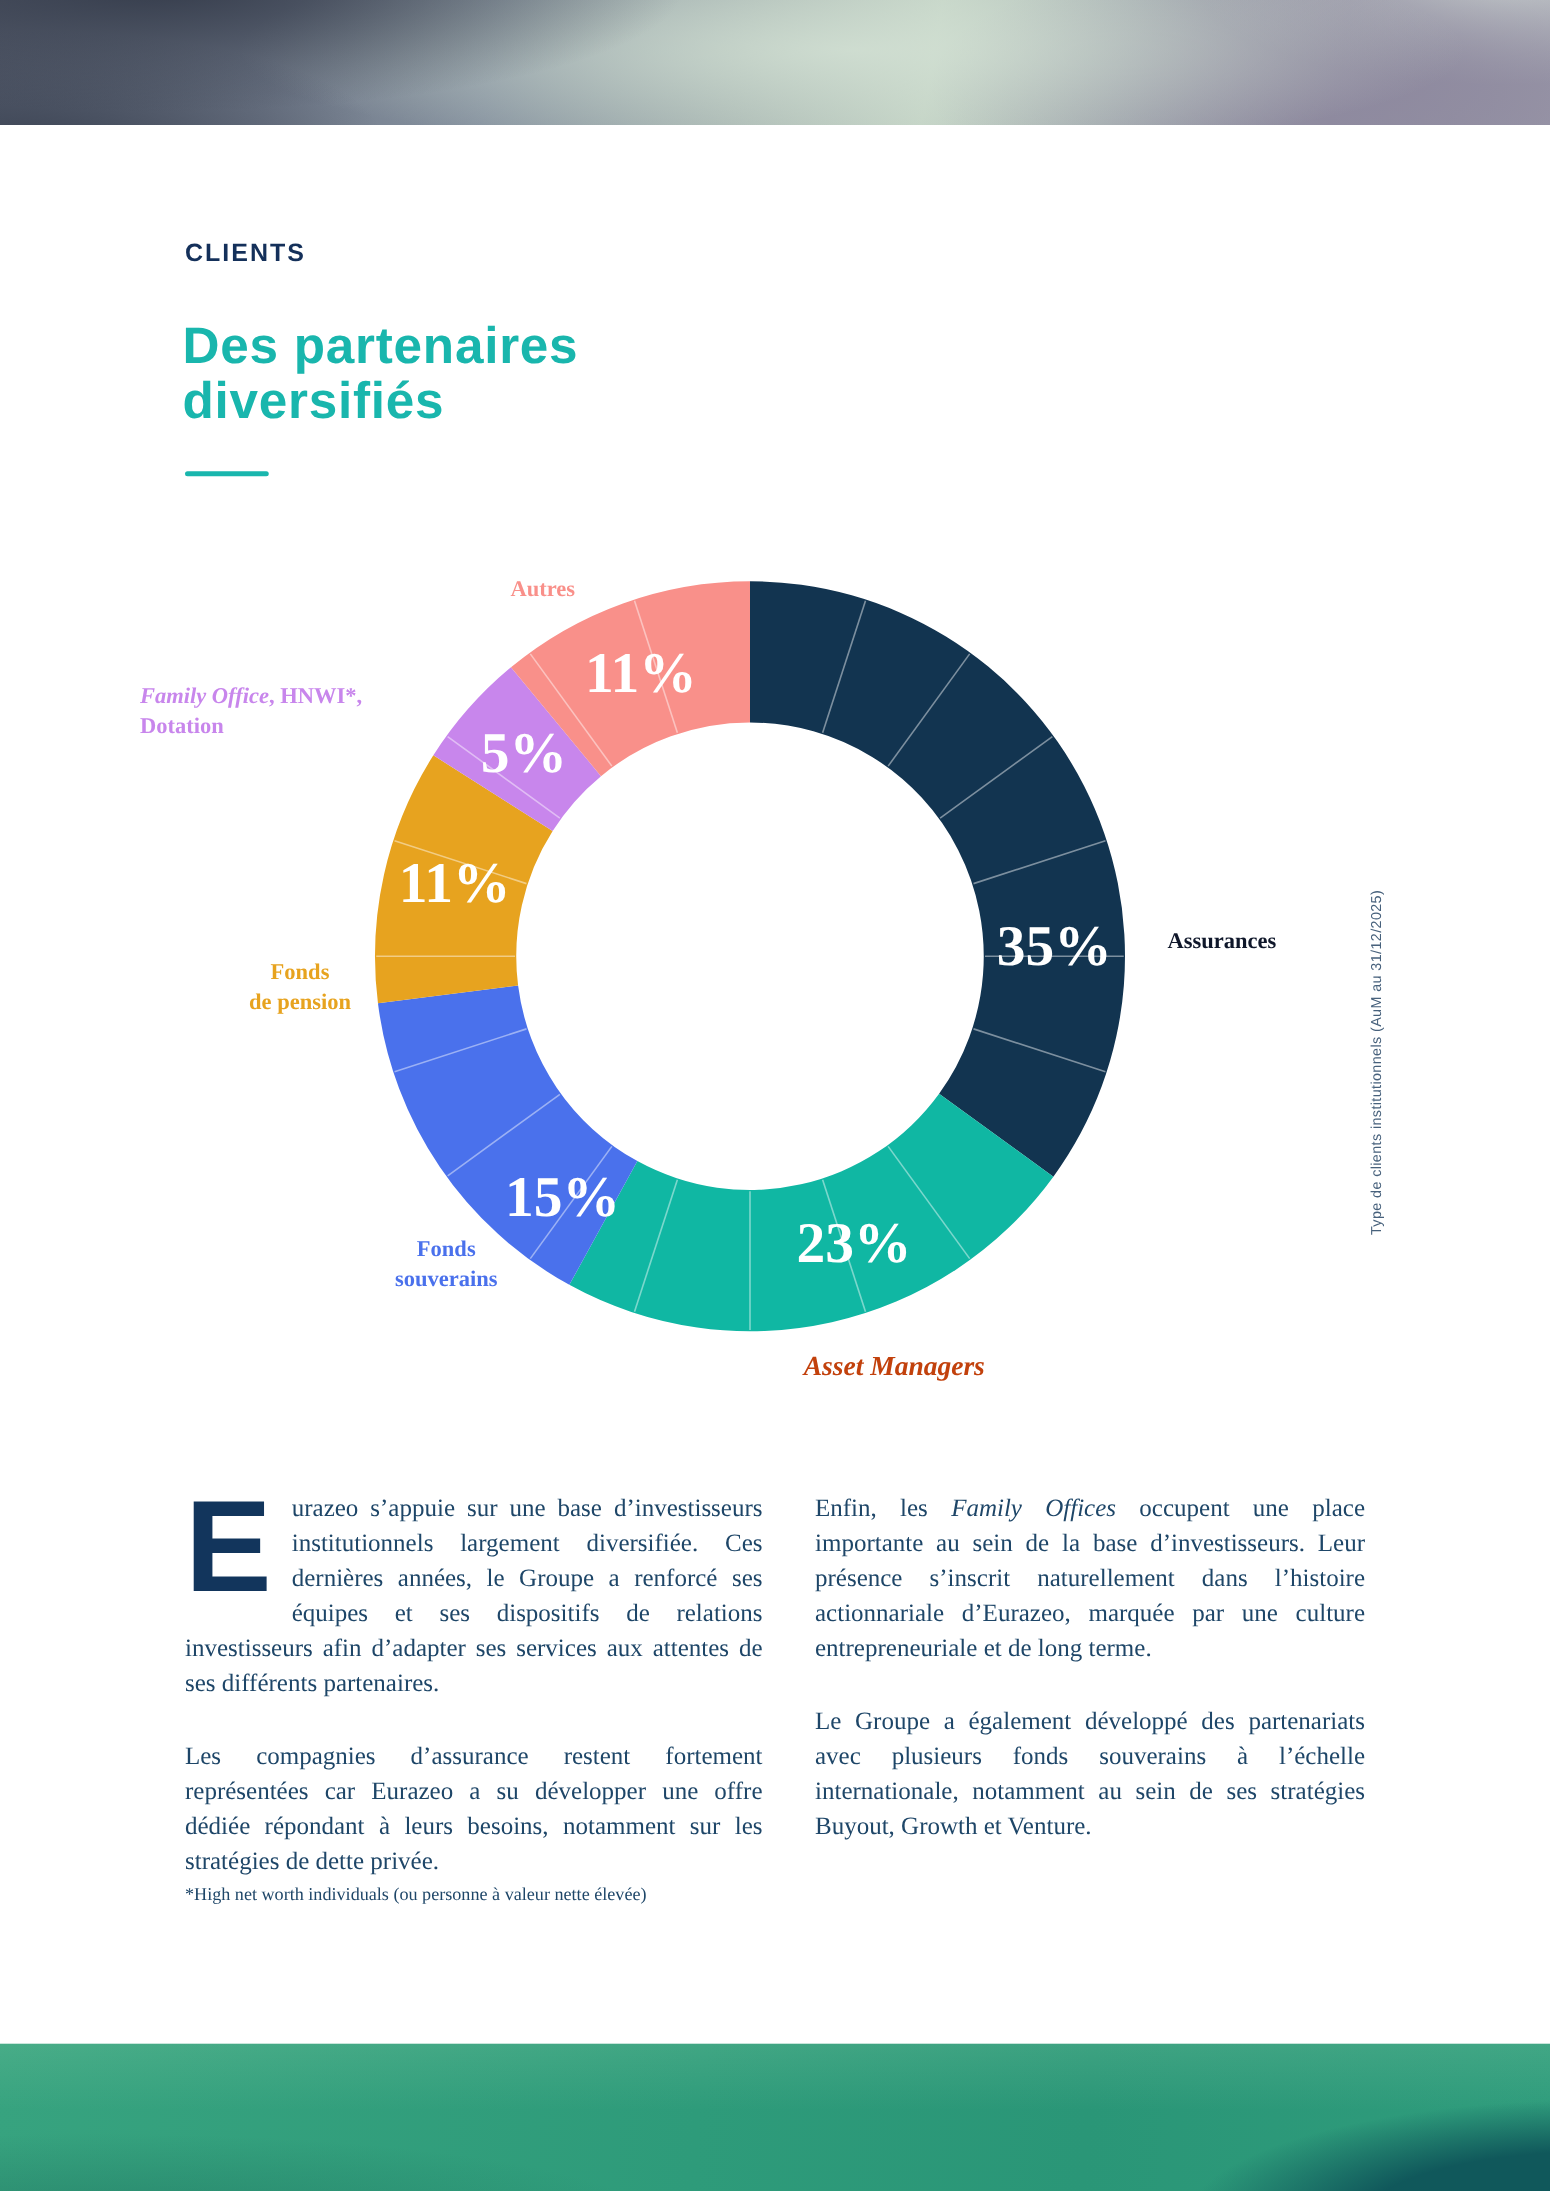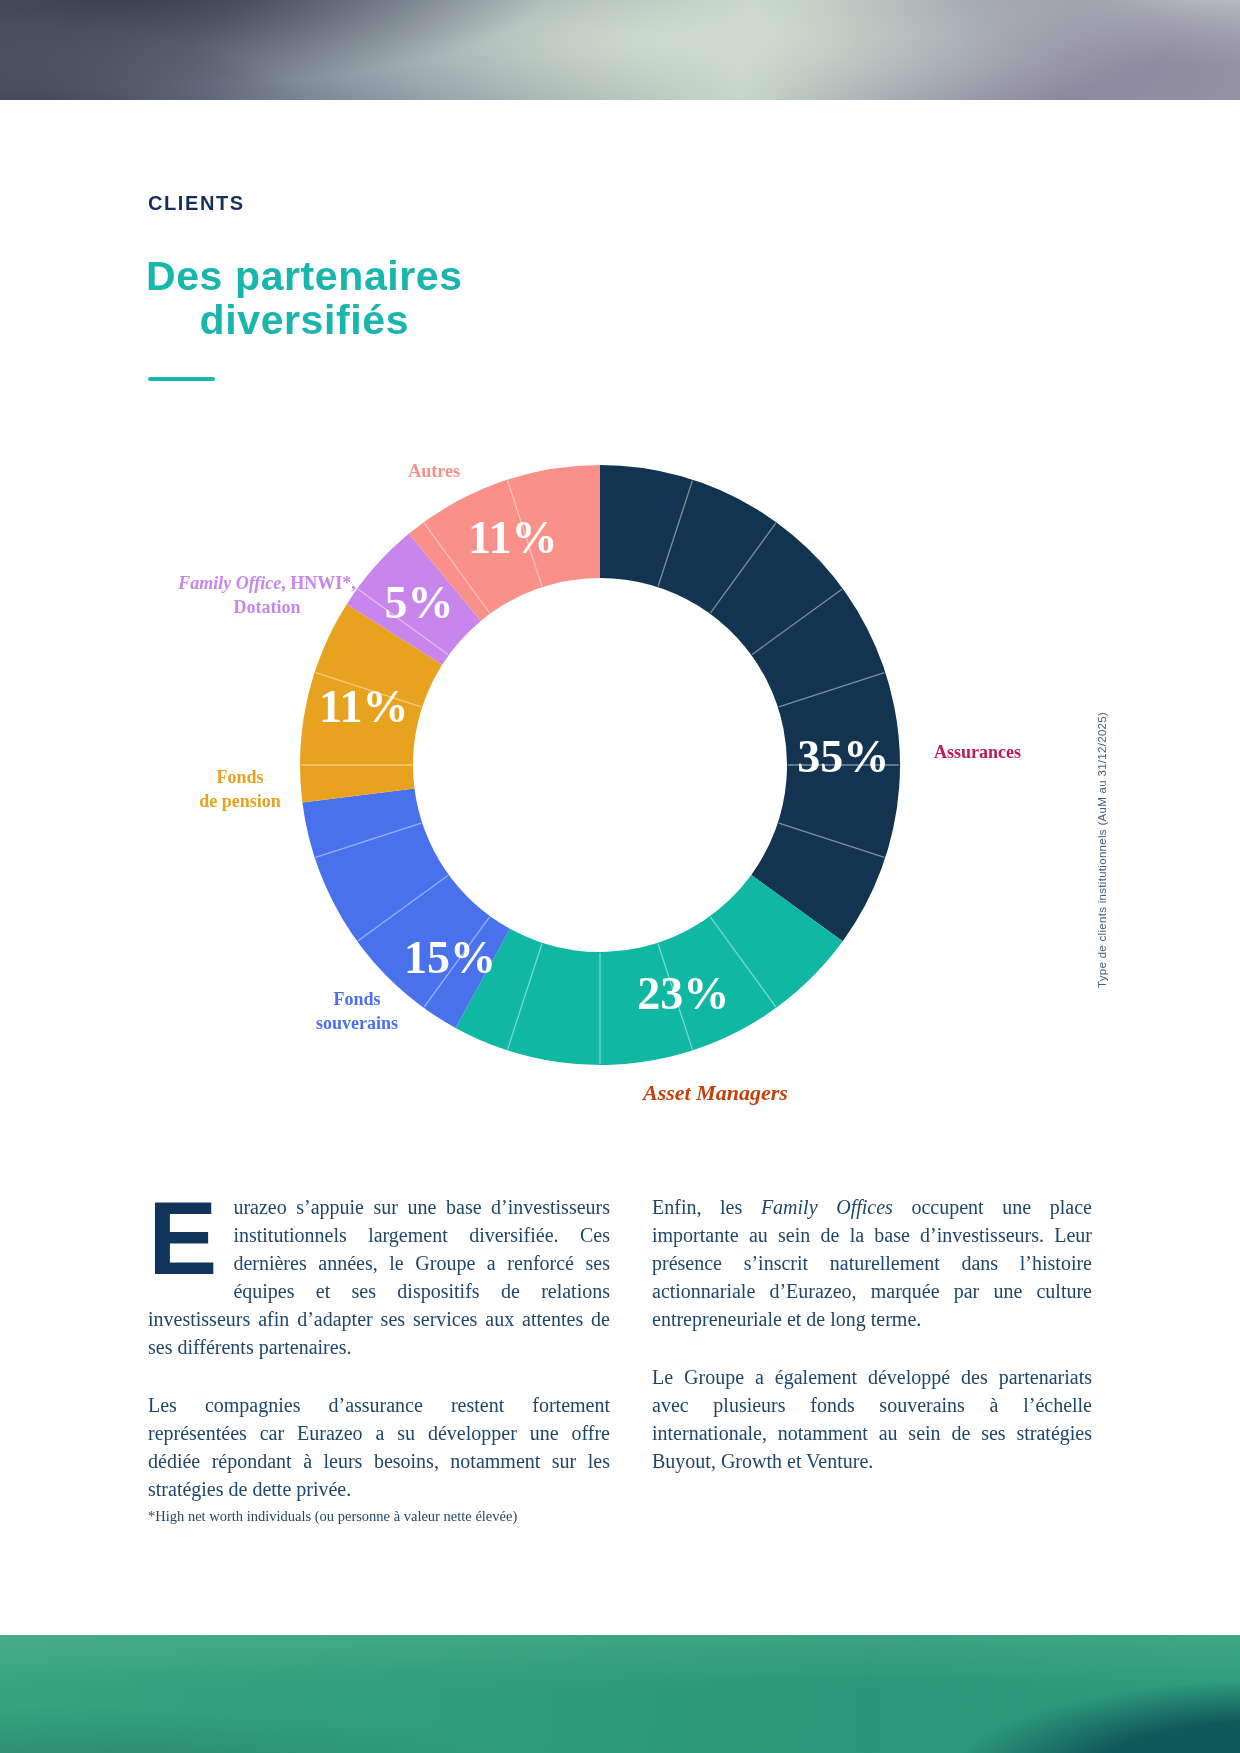--- a/index.html
+++ b/index.html
@@ -31,39 +31,39 @@
 
   
   .kicker{
     position:absolute;left:148px;top:192px;
     font-family:"Liberation Sans",sans-serif;font-weight:bold;
     font-size:20px;letter-spacing:1.6px;color:#14305a;
   }
   .title{
     position:absolute;left:146px;top:254px;margin:0;
     font-family:"Liberation Sans",sans-serif;font-weight:bold;
-    font-size:41px;line-height:44px;letter-spacing:.6px;color:#19b6ad;text-align:center;
+    font-size:41px;line-height:44px;letter-spacing:.6px;color:#19b6ad;
   }
   .title-rule{
     position:absolute;left:148px;top:377px;width:67px;height:4px;
     background:#19b6ad;border-radius:2px;
   }
 
   
   .chart{position:absolute;inset:0;}
   #donut-svg{position:absolute;left:280px;top:445px;width:640px;height:640px;}
   .donut-pct{
     font-family:"Liberation Serif",serif;font-weight:700;font-size:46px;fill:#ffffff;
   }
   .cat{
     position:absolute;font-family:"Liberation Serif",serif;font-weight:700;
     font-size:18px;line-height:24px;
   }
   .lbl-autres{left:250px;top:459px;width:210px;text-align:right;}
-  .lbl-family{left:112px;top:571px;width:310px;text-align:center;}
+  .lbl-family{left:112px;top:544px;width:310px;}
   .lbl-pension{left:135px;top:765px;width:210px;text-align:center;}
   .lbl-souverains{left:252px;top:987px;width:210px;text-align:center;}
   .lbl-asset{left:643px;top:1081px;font-style:italic;font-size:22px;}
   .lbl-assurances{left:934px;top:740px;}
   .ital{font-style:italic;}
   .vcaption{
     position:absolute;left:1096px;top:988px;width:300px;
     transform:rotate(-90deg);transform-origin:0 0;
     font-family:"Liberation Sans",sans-serif;font-size:11.5px;
     letter-spacing:.3px;color:#47617c;white-space:nowrap;
@@ -138,21 +138,21 @@
     <div class="cat lbl-autres" style="color: rgb(249, 144, 138);">Autres</div>
 
     <div class="cat lbl-family" style="color: rgb(200, 134, 236);"><span class="ital">Family Office</span><span>, HNWI*,</span><br><span>Dotation</span></div>
 
     <div class="cat lbl-pension" style="color: rgb(231, 163, 31);"><span>Fonds</span><br><span>de pension</span></div>
 
     <div class="cat lbl-souverains" style="color: rgb(74, 113, 236);"><span>Fonds</span><br><span>souverains</span></div>
 
     <div class="cat lbl-asset" style="color: #c2410c;">Asset Managers</div>
 
-    <div class="cat lbl-assurances" style="color: #be185d;">Assurances</div>
+    <div class="cat lbl-assurances" style="color: #0f172a;">Assurances</div>
 
     <div class="vcaption">Type de clients institutionnels (AuM au 31/12/2025)</div>
   </div>
 
   <div class="columns">
     <div class="col left">
       <p><span class="dropcap">E</span><span>urazeo s’appuie sur une base d’investisseurs institutionnels largement diversifiée. Ces dernières années, le Groupe a renforcé ses équipes et ses dispositifs de relations investisseurs afin d’adapter ses services aux attentes de ses différents partenaires.</span></p>
       <p>Les compagnies d’assurance restent fortement représentées car Eurazeo a su développer une offre dédiée répondant à leurs besoins, notamment sur les stratégies de dette privée.</p>
     </div>
     <div class="col right">

